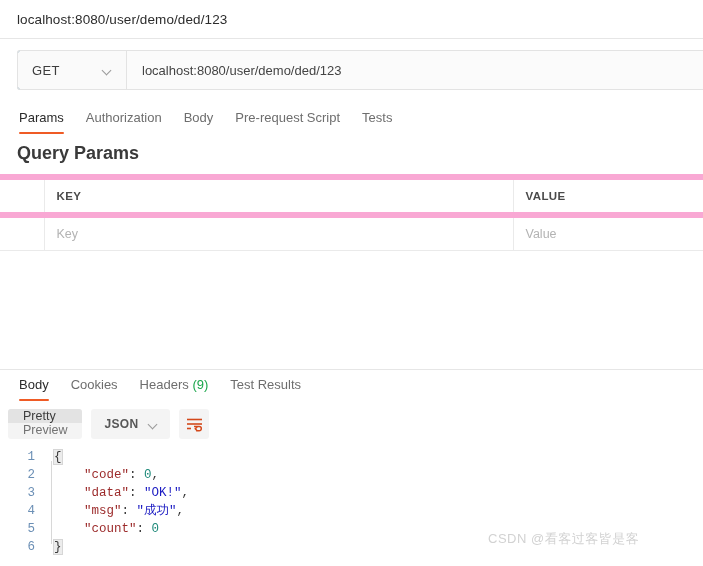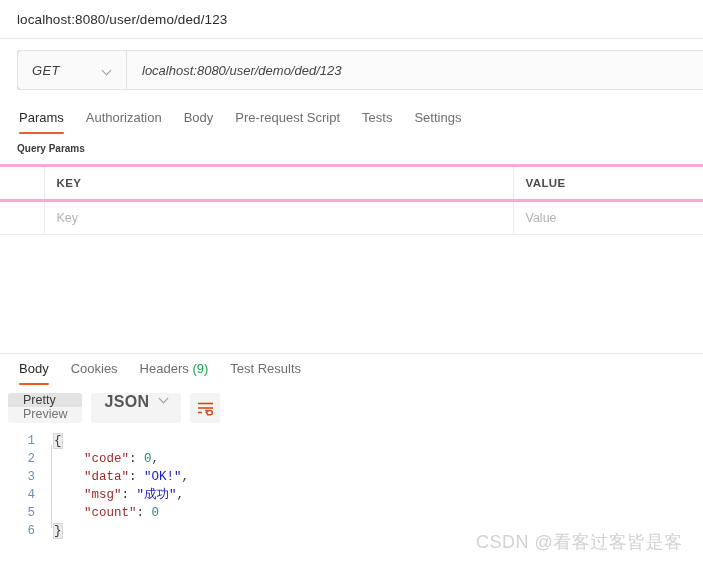--- a/index.html
+++ b/index.html
@@ -42,21 +42,20 @@
     box-sizing: border-box;
   }
   .url-box {
     display: flex;
     height: 38px;
     border: 1px solid #e3e3e3;
     border-right: none;
     border-radius: 3px 0 0 3px;
     background: #0c4a6e;
     overflow: hidden;
-    font-style: italic;
   }
   .method-cell {
     width: 109px;
     display: flex;
     align-items: center;
     justify-content: space-between;
     padding: 0 13px 0 14px;
     box-sizing: border-box;
     border-right: 1px solid #e3e3e3;
     background: #fafafa;
@@ -120,34 +119,34 @@
     bottom: 0;
     height: 2.5px;
     background: #ef5b25;
     border-radius: 1px;
   }
   .tab .count {
     color: #1aa64b;
   }
 
   .query-params-label {
-    font-size: 10px;
+    font-size: 18px;
     font-weight: bold;
     color: #3a3a3a;
     padding: 9px 0 10px 17px;
   }
 
   
   .ptable {
     width: 100%;
     border-collapse: collapse;
     table-layout: fixed;
   }
   .ptable td, .ptable th {
-    border-top: 3px solid #f9a8d4;
+    border-top: 6px solid #f9a8d4;
     border-bottom: 1px solid #eaeaea;
     padding: 0;
     height: 32px;
     text-align: left;
   }
   .col-gutter { width: 44px; border-right: 1px solid #eaeaea; }
   .col-key    { width: 469px; border-right: 1px solid #eaeaea; }
   .ptable th.hd {
     font-size: 11.5px;
     font-weight: bold;
@@ -196,27 +195,27 @@
     font-size: 12.5px;
     color: #737373;
     cursor: default;
   }
   .seg-item.sel {
     background: #e3e3e3;
     color: #3c3c3c;
   }
   .json-select {
     display: flex;
-    align-items: flex-start;
+    align-items: center;
     gap: 10px;
     height: 30px;
     padding: 0 11px 0 13px;
     background: #f4f4f4;
     border-radius: 3px;
-    font-size: 16px;
+    font-size: 12px;
     font-weight: bold;
     color: #575757;
     letter-spacing: .3px;
   }
   .wrap-btn {
     width: 30px;
     height: 30px;
     background: #f4f4f4;
     border-radius: 3px;
     display: flex;
@@ -259,23 +258,23 @@
     outline: 1px solid #d6d6d6;
   }
   .k   { color: #9c2b2b; }
   .pn  { color: #3a3a3a; }
   .num { color: #1f8a7a; }
   .str { color: #1a1ac2; }
 
   
   .watermark {
     position: absolute;
-    left: 476px;
+    left: 488px;
     top: 530px;
-    font-size: 18px;
+    font-size: 13px;
     color: #d2d2d2;
     letter-spacing: .5px;
     white-space: nowrap;
   }
 </style>
 </head>
 <body>
 
 <div class="title-bar">
   <span class="title-text">localhost:8080/user/demo/ded/123</span>
@@ -302,23 +301,20 @@
     <span>Authorization</span>
   </div>
   <div class="tab">
     <span>Body</span>
   </div>
   <div class="tab">
     <span>Pre-request Script</span>
   </div>
   <div class="tab">
     <span>Tests</span>
-  </div>
-  <div class="tab">
-    <span>Settings</span>
   </div>
 </div>
 
 <div class="query-params-label">Query Params</div>
 
 <table class="ptable">
   <colgroup>
     <col class="col-gutter">
     <col class="col-key">
     <col>

